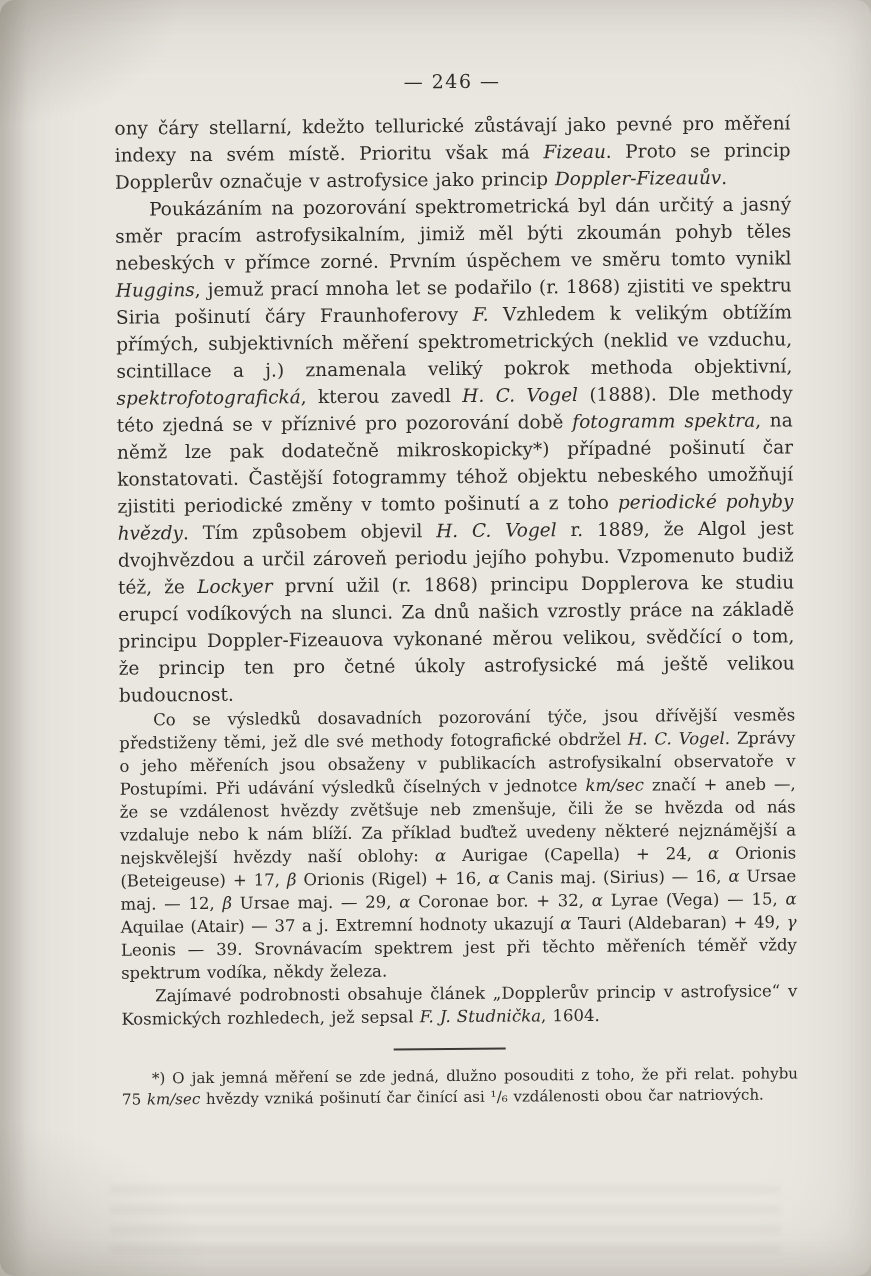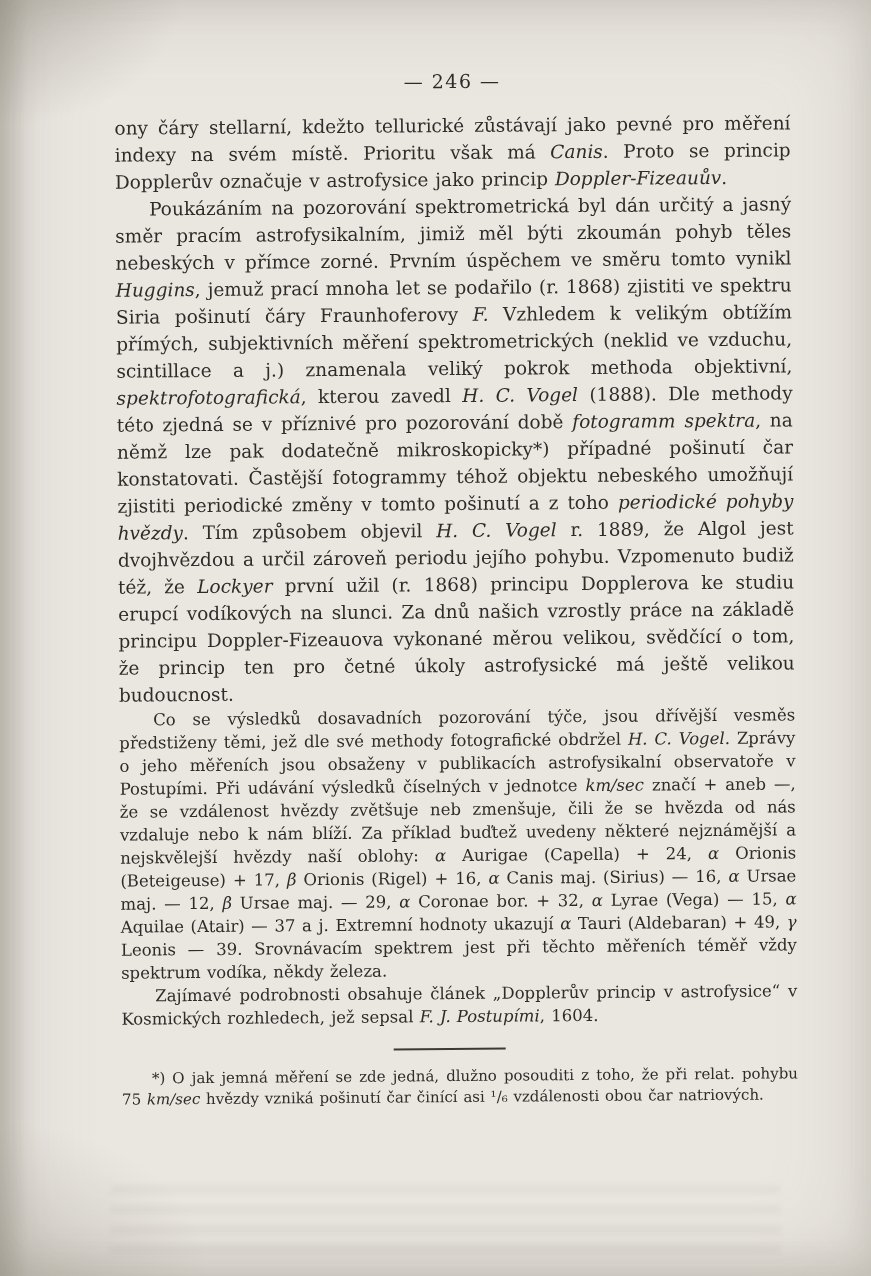--- a/index.html
+++ b/index.html
@@ -15,20 +15,21 @@
     overflow: hidden;
   }
   .page {
     position: absolute;
     inset: 0;
     background:
       radial-gradient(ellipse 260px 180px at 0% 0%, rgba(105,98,86,0.28), rgba(105,98,86,0) 70%),
       radial-gradient(ellipse 300px 220px at 0% 100%, rgba(105,98,86,0.20), rgba(105,98,86,0) 70%),
       linear-gradient(90deg, rgba(110,102,90,0.18) 0px, rgba(110,102,90,0.0) 28px),
       #eae7e1;
+    border-radius: 15px;
   }
   .page::after {
     content: "";
     position: absolute;
     inset: 0;
     pointer-events: none;
     box-shadow:
       inset 0 0 95px rgba(112,104,90,0.22),
       inset 14px 0 38px rgba(112,104,90,0.14),
       inset 0 -14px 40px rgba(112,104,90,0.10);
@@ -91,21 +92,21 @@
   i { font-style: italic; }
 </style>
 </head>
 <body>
 
 <div class="page">
   <div class="ghost-bleed"></div>
   <div class="content">
     <div class="page-number">— 246 —</div>
     <div id="text-block">
-        <p class="para"><span>ony čáry stellarní, kdežto tellurické zůstávají jako pevné pro měření indexy na svém místě. Prioritu však má </span><i>Canis</i><span>. Proto se princip Dopplerův označuje v astrofysice jako princip </span><i>Doppler-Fizeauův</i><span>.</span></p>
+        <p class="para"><span>ony čáry stellarní, kdežto tellurické zůstávají jako pevné pro měření indexy na svém místě. Prioritu však má </span><i>Fizeau</i><span>. Proto se princip Dopplerův označuje v astrofysice jako princip </span><i>Doppler-Fizeauův</i><span>.</span></p>
         <p class="para indent"><span>Poukázáním na pozorování spektrometrická byl dán určitý a jasný směr pracím astrofysikalním, jimiž měl býti zkoumán pohyb těles nebeských v přímce zorné. Prvním úspěchem ve směru tomto vynikl </span><i>Huggins</i><span>, jemuž prací mnoha let se podařilo (r. 1868) zjistiti ve spektru Siria pošinutí čáry Fraunhoferovy </span><i>F.</i><span> Vzhledem k velikým obtížím přímých, subjektivních měření spektrometrických (neklid ve vzduchu, scintillace a j.) znamenala veliký pokrok methoda objektivní, </span><i>spektrofotografická</i><span>, kterou zavedl </span><i>H. C. Vogel</i><span> (1888). Dle methody této zjedná se v příznivé pro pozorování době </span><i>fotogramm spektra</i><span>, na němž lze pak dodatečně mikroskopicky*) případné pošinutí čar konstatovati. Častější fotogrammy téhož objektu nebeského umožňují zjistiti periodické změny v tomto pošinutí a z toho </span><i>periodické pohyby hvězdy</i><span>. Tím způsobem objevil </span><i>H. C. Vogel</i><span> r. 1889, že Algol jest dvojhvězdou a určil zároveň periodu jejího pohybu. Vzpomenuto budiž též, že </span><i>Lockyer</i><span> první užil (r. 1868) principu Dopplerova ke studiu erupcí vodíkových na slunci. Za dnů našich vzrostly práce na základě principu Doppler-Fizeauova vykonané měrou velikou, svědčící o tom, že princip ten pro četné úkoly astrofysické má ještě velikou budoucnost.</span></p>
         <p class="para small indent"><span>Co se výsledků dosavadních pozorování týče, jsou dřívější vesměs předstiženy těmi, jež dle své methody fotografické obdržel </span><i>H. C. Vogel</i><span>. Zprávy o jeho měřeních jsou obsaženy v publikacích astrofysikalní observatoře v Postupími. Při udávání výsledků číselných v jednotce </span><i>km/sec</i><span> značí + aneb —, že se vzdálenost hvězdy zvětšuje neb zmenšuje, čili že se hvězda od nás vzdaluje nebo k nám blíží. Za příklad buďtež uvedeny některé nejznámější a nejskvělejší hvězdy naší oblohy: </span><i>α</i><span> Aurigae (Capella) + 24, </span><i>α</i><span> Orionis (Beteigeuse) + 17, </span><i>β</i><span> Orionis (Rigel) + 16, </span><i>α</i><span> Canis maj. (Sirius) — 16, </span><i>α</i><span> Ursae maj. — 12, </span><i>β</i><span> Ursae maj. — 29, </span><i>α</i><span> Coronae bor. + 32, </span><i>α</i><span> Lyrae (Vega) — 15, </span><i>α</i><span> Aquilae (Atair) — 37 a j. Extremní hodnoty ukazují </span><i>α</i><span> Tauri (Aldebaran) + 49, </span><i>γ</i><span> Leonis — 39. Srovnávacím spektrem jest při těchto měřeních téměř vždy spektrum vodíka, někdy železa.</span></p>
-        <p class="para small indent"><span>Zajímavé podrobnosti obsahuje článek „Dopplerův princip v astrofysice“ v Kosmických rozhledech, jež sepsal </span><i>F. J. Postupími</i><span>, 1604.</span></p>
+        <p class="para small indent"><span>Zajímavé podrobnosti obsahuje článek „Dopplerův princip v astrofysice“ v Kosmických rozhledech, jež sepsal </span><i>F. J. Studnička</i><span>, 1604.</span></p>
       </div>
     <div class="sep-rule"></div>
     <p class="footnote" id="footnote"><span>*) O jak jemná měření se zde jedná, dlužno posouditi z toho, že při relat. pohybu 75 </span><i>km/sec</i><span> hvězdy vzniká pošinutí čar činící asi ¹/₆ vzdálenosti obou čar natriových.</span></p>
   </div>
 </div>
 
 </body></html>

